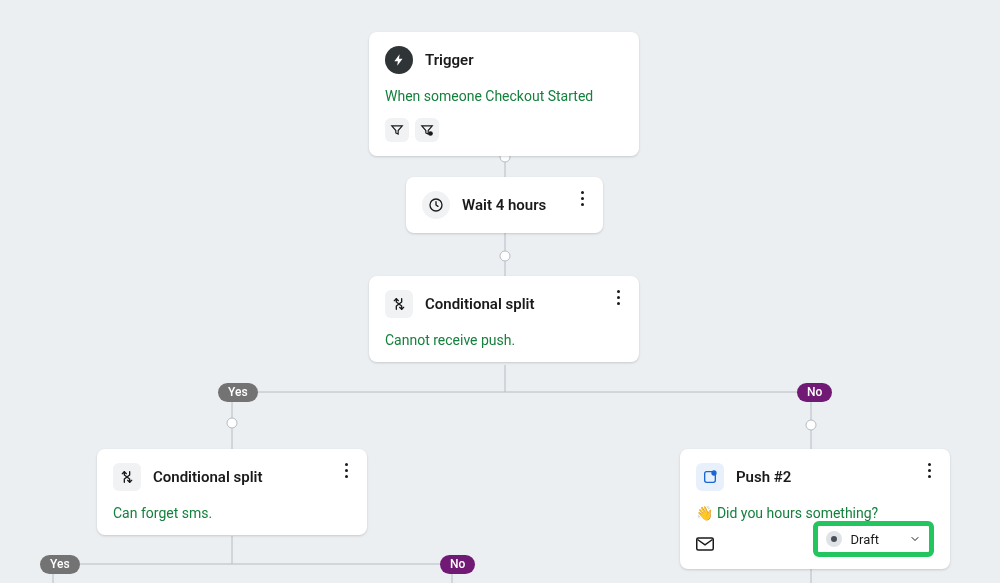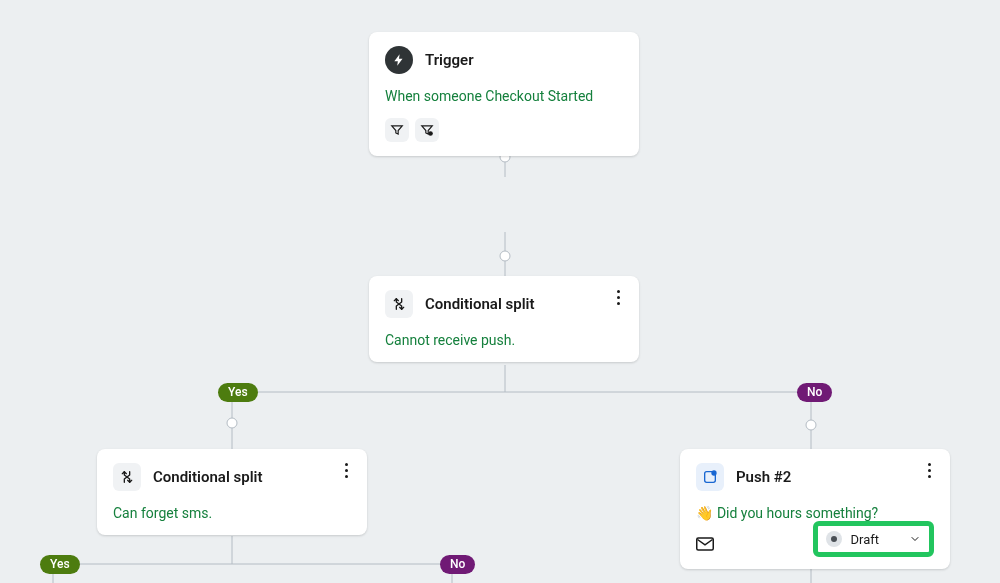--- a/index.html
+++ b/index.html
@@ -23,21 +23,21 @@
   .ic svg{display:block}
   .ic-trigger{background:#2f3436;border-radius:50%;width:28px;height:28px}
   .ic-wait{background:#f0f2f4;border-radius:50%}
   .ic-split{background:#f0f2f4}
   .ic-push{background:#e8f0fb}
 
   .chip{position:absolute;width:24px;height:24px;border-radius:6px;background:#f0f2f4;display:flex;align-items:center;justify-content:center;box-sizing:border-box}
   .chip svg{display:block}
 
   .badge{position:absolute;font-size:12px;font-weight:500;color:#fff;padding:2px 10px;border-radius:10px;line-height:15px}
-  .badge.yes{background:#4d7c0f}
+  .badge.yes{background:#737373}
   .badge.no{background:#701a75}
 
   .status{position:absolute;right:16px;bottom:12px;display:flex;align-items:center;gap:8px;border:5px solid #22c55e;border-radius:6px;padding:5px 8px 5px 8px;font-size:13px;background:#fff}
   .status .dot{width:16px;height:16px;border-radius:50%;background:#dfe3e7;display:flex;align-items:center;justify-content:center}
   .status .dot::after{content:"";width:6px;height:6px;border-radius:50%;background:#4a4f55}
   .status .chev{margin-left:22px}
 
   .mail{position:absolute;left:16px;bottom:14px}
 
   
@@ -96,20 +96,34 @@
       </div>
       <div class="chip" style="position:static">
         <svg width="14" height="14" viewBox="0 0 24 24">
             <path d="M3 5h18l-7 8v6l-4-2v-4z" fill="none" stroke="#1a1a1a" stroke-width="2"></path>
             <circle cx="18" cy="18" r="4" fill="#1a1a1a"></circle>
           </svg>
       </div>
     </div>
   </div>
 
+  <div id="card-wait" class="card">
+    <div class="hdr">
+      <div class="ic ic-wait">
+        <svg width="16" height="16" viewBox="0 0 24 24">
+            <circle cx="12" cy="12" r="9" fill="none" stroke="#1a1a1a" stroke-width="2"></circle>
+            <path d="M12 7v5l3 2" fill="none" stroke="#1a1a1a" stroke-width="2" stroke-linecap="round"></path>
+          </svg>
+      </div>
+      <div class="title">Wait 4 hours</div>
+    </div>
+    <div class="menu-dots">
+        <span></span>
+      </div>
+  </div>
 
   <div id="card-split1" class="card">
     <div class="hdr">
       <div class="ic ic-split">
         <svg width="16" height="16" viewBox="0 0 24 24" stroke="#1a1a1a" stroke-width="2" fill="none" stroke-linecap="round" stroke-linejoin="round">
             <path d="M8 4v5l8 6v5"></path>
             <path d="M16 4v5l-8 6v5"></path>
             <path d="M5 7l3-3 3 3"></path>
             <path d="M19 17l-3 3-3-3"></path>
           </svg>

